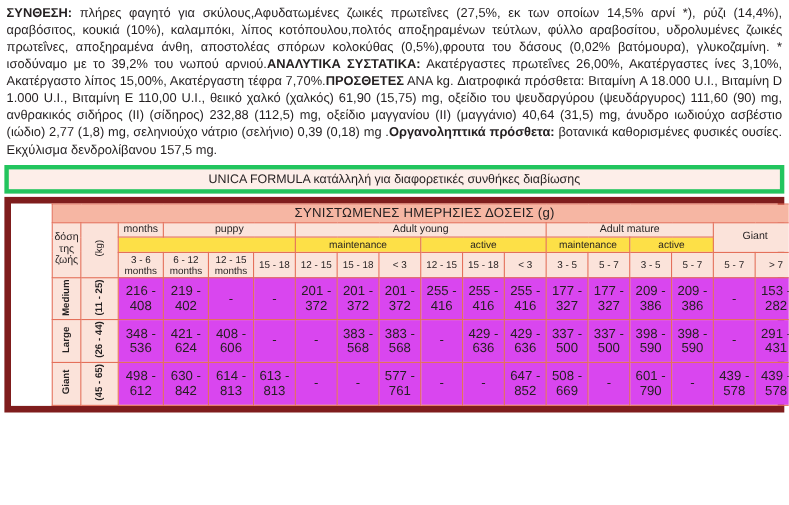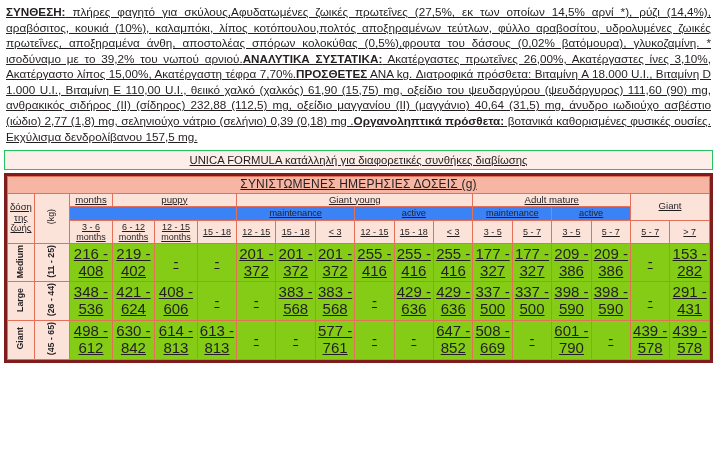--- a/index.html
+++ b/index.html
@@ -12,48 +12,48 @@
     height: 459px;
     font-family: "Liberation Sans", sans-serif;
     color: #231f20;
     overflow: hidden;
   }
   .page {
     position: relative;
     width: 717px;
     height: 459px;
     box-sizing: border-box;
-    text-decoration: underline;
   }
 
   
   .ingredients {
     padding: 4px 6px 0 6px;
     font-size: 11.7px;
     line-height: 1.33;
     text-align: justify;
     color: #231f20;
   }
   .ingredients b { font-weight: bold; }
 
   
   .formula-bar {
     margin: 6px 4px 0 4px;
-    border: 1px solid #22c55e;
+    border: 4px solid #22c55e;
     background: #fdeee9;
     text-align: center;
     font-size: 11.3px;
     padding: 3px 0 3px 0;
     color: #231f20;
   }
 
   
   .table-wrap {
     margin: 3px 4px 0 4px;
-    border: 3px solid #7f1d1d;
+    border: 6px solid #7f1d1d;
+    padding-left: 37px;
   }
   table.doses {
     border-collapse: collapse;
     width: 100%;
     table-layout: fixed;
     font-size: 9.6px;
   }
   table.doses td, table.doses th {
     border: 1px solid #e4705a;
     text-align: center;
@@ -72,21 +72,21 @@
     border-left: none;
     border-right: none;
     border-top: none;
   }
   .grp-row td {
     background: #fbe3da;
     font-size: 9.6px;
     padding: 2px 1px;
   }
   .sub-row td {
-    background: #3b82f6;
+    background: #fde047;
     font-size: 9.2px;
   }
   .age-row td {
     background: #fbe3da;
     font-size: 9px;
     line-height: 1.05;
     padding: 2px 0;
   }
   .corner {
     background: #fbe3da;
@@ -96,23 +96,23 @@
     margin-top: 44px;
   }
   tbody tr td:first-child,
   tbody tr td:nth-child(2) {
     background: #fbe3da;
     font-weight: bold;
     font-size: 9.3px;
     line-height: 1.12;
   }
   tbody tr td {
-    background: #84cc16;
-    font-weight: bold;
-    font-size: 15px;
+    background: #d946ef;
+    font-weight: bold;
+    font-size: 12px;
     line-height: 1.2;
     height: 30px;
   }
   .vert {
     writing-mode: vertical-rl;
     transform: rotate(180deg);
     white-space: nowrap;
     font-size: 8.8px;
   }
 </style>
@@ -154,21 +154,21 @@
         <tr class="grp-row">
           <td rowspan="3" class="corner">
             <span>δόση</span><br>
             <span>της ζωής</span>
           </td>
           <td rowspan="3" class="corner">
             <span class="vert">(kg)</span>
           </td>
           <td colspan="1">months</td>
           <td colspan="3">puppy</td>
-          <td colspan="6">Giant young</td>
+          <td colspan="6">Adult young</td>
           <td colspan="4">Adult mature</td>
           <td colspan="2" rowspan="2">Giant</td>
         </tr>
         <tr class="sub-row">
           <td colspan="4"></td>
           <td colspan="3">maintenance</td>
           <td colspan="3">active</td>
           <td colspan="2">maintenance</td>
           <td colspan="2">active</td>
         </tr>

